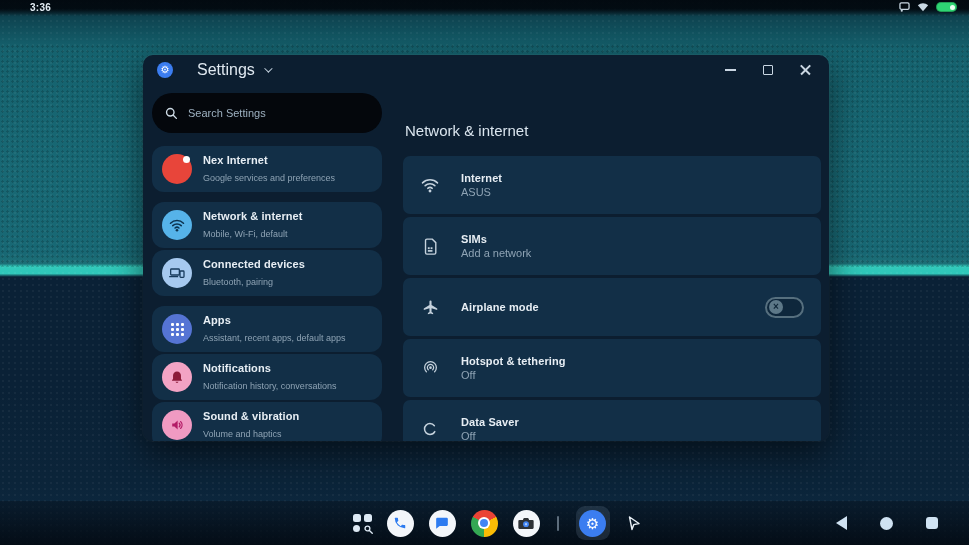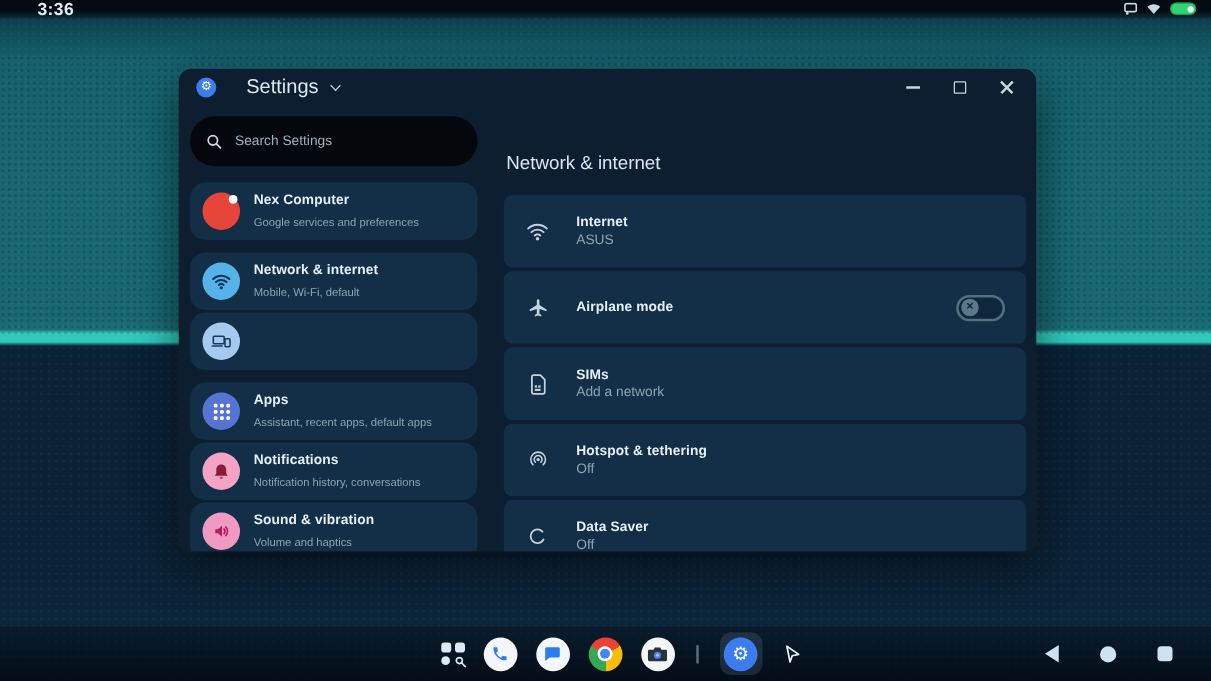--- a/index.html
+++ b/index.html
@@ -15,21 +15,21 @@
     background-size:6px 6px; z-index:1; }
   .screen::after { content:""; position:absolute; left:0; right:0; top:8%; height:41%;
     pointer-events:none; z-index:1;
     background-image:radial-gradient(rgba(0,0,0,.16) 1px, transparent 1.2px);
     background-size:5px 5px; }
 
   
   .statusbar { position:absolute; top:0; left:0; right:0; height:16px; z-index:6;
     background:linear-gradient(180deg, rgba(2,9,15,.92) 55%, rgba(2,9,15,0));
     display:flex; align-items:center; justify-content:space-between; padding:0 12px 2px 30px; }
-  .sb-time { font-size:14px; font-weight:bold; color:#e3ecf3; letter-spacing:.3px; }
+  .sb-time { font-size:10px; font-weight:bold; color:#e3ecf3; letter-spacing:.3px; }
   .sb-right { display:flex; align-items:center; gap:7px; }
   .sb-ico { display:flex; align-items:center; }
   .battery { width:21px; height:10px; border-radius:5px; background:#2ed573;
     position:relative; box-shadow:inset 0 0 0 1px rgba(0,0,0,.25); }
   .battery::after { content:""; position:absolute; right:2px; top:2.5px; width:5px; height:5px;
     border-radius:50%; background:#eafff2; }
 
   
   .window { position:absolute; left:143px; top:55px; width:686px; height:386px; z-index:3;
     background:#0c1e30; border-radius:10px; overflow:hidden;
@@ -160,21 +160,21 @@
             </svg>
           <input placeholder="Search Settings" style="">
         </div>
 
         <div class="group">
           <div class="card">
             <span class="badge" style="background:#e8453a">
                 <span class="dotTR"></span>
               </span>
             <span class="ct">
-              <div class="t">Nex Computer</div>
+              <div class="t">Nex Internet</div>
               <div class="s">Google services and preferences</div>
             </span>
           </div>
         </div>
 
         <div class="group">
           <div class="card">
             <span class="badge" style="background:#56b3e9">
               <svg width="16" height="13" viewBox="0 0 24 20">
                   <path d="M2 6.5c5.6-5.4 14.4-5.4 20 0" fill="none" stroke="#0c3350" stroke-width="2.4" stroke-linecap="round"></path>
@@ -189,20 +189,24 @@
             </span>
           </div>
           <div class="card">
             <span class="badge" style="background:#a6c9ef">
               <svg width="16" height="14" viewBox="0 0 24 20">
                   <rect x="2.5" y="4" width="13" height="9" rx="1.2" fill="none" stroke="#173a5c" stroke-width="1.9"></rect>
                   <line x1="1" y1="15.6" x2="13" y2="15.6" stroke="#173a5c" stroke-width="1.9" stroke-linecap="round"></line>
                   <rect x="16.5" y="7" width="6" height="9.5" rx="1.2" fill="#a6c9ef" stroke="#173a5c" stroke-width="1.9"></rect>
                 </svg>
             </span>
+            <span class="ct">
+              <div class="t">Connected devices</div>
+              <div class="s">Bluetooth, pairing</div>
+            </span>
           </div>
         </div>
 
         <div class="group">
           <div class="card">
             <span class="badge" style="background:#5574d4">
               <span class="grid9">
                   <i></i>
                   <i></i>
                   <i></i>
@@ -259,43 +263,43 @@
                   <circle cx="12" cy="17.3" r="1.9" fill="#c5d2dd"></circle>
                 </svg>
             </span>
             <span class="ct">
               <div class="t">Internet</div>
               <div class="s">ASUS</div>
             </span>
           </div>
           <div class="row">
             <span class="ric">
-              <svg width="17" height="17" viewBox="0 0 24 24">
-                  <path d="M21.5 15.5v-2l-8-5V3.6a1.5 1.5 0 0 0-3 0v4.9l-8 5v2l8-2.4v5.2l-2.2 1.6v1.6l3.7-1.1 3.7 1.1v-1.6L13.5 18.3v-5.2z" fill="#c5d2dd"></path>
-                </svg>
-            </span>
-            <span class="ct">
-              <div class="t">Airplane mode</div>
-            </span>
-            <span class="toggle">
-              <span class="thumb">×</span>
-            </span>
-          </div>
-          <div class="row">
-            <span class="ric">
               <svg width="14" height="17" viewBox="0 0 18 22">
                   <path d="M5 1.5h7l4.5 4.5v13a1.8 1.8 0 0 1-1.8 1.8H5A1.8 1.8 0 0 1 3.2 19V3.3A1.8 1.8 0 0 1 5 1.5z" fill="none" stroke="#c5d2dd" stroke-width="1.8"></path>
                   <rect x="6.2" y="12" width="2.4" height="2.4" fill="#c5d2dd"></rect>
                   <rect x="9.8" y="12" width="2.4" height="2.4" fill="#c5d2dd"></rect>
                   <rect x="6.2" y="15.6" width="6" height="2.2" fill="#c5d2dd"></rect>
                 </svg>
             </span>
             <span class="ct">
               <div class="t">SIMs</div>
               <div class="s">Add a network</div>
+            </span>
+          </div>
+          <div class="row">
+            <span class="ric">
+              <svg width="17" height="17" viewBox="0 0 24 24">
+                  <path d="M21.5 15.5v-2l-8-5V3.6a1.5 1.5 0 0 0-3 0v4.9l-8 5v2l8-2.4v5.2l-2.2 1.6v1.6l3.7-1.1 3.7 1.1v-1.6L13.5 18.3v-5.2z" fill="#c5d2dd"></path>
+                </svg>
+            </span>
+            <span class="ct">
+              <div class="t">Airplane mode</div>
+            </span>
+            <span class="toggle">
+              <span class="thumb">×</span>
             </span>
           </div>
           <div class="row">
             <span class="ric">
               <svg width="17" height="16" viewBox="0 0 24 24">
                   <path d="M5.8 17.6a8.8 8.8 0 1 1 12.4 0" fill="none" stroke="#c5d2dd" stroke-width="1.9" stroke-linecap="round"></path>
                   <path d="M8.7 14.7a4.7 4.7 0 1 1 6.6 0" fill="none" stroke="#c5d2dd" stroke-width="1.9" stroke-linecap="round"></path>
                   <circle cx="12" cy="11.5" r="2" fill="#c5d2dd"></circle>
                 </svg>
             </span>

